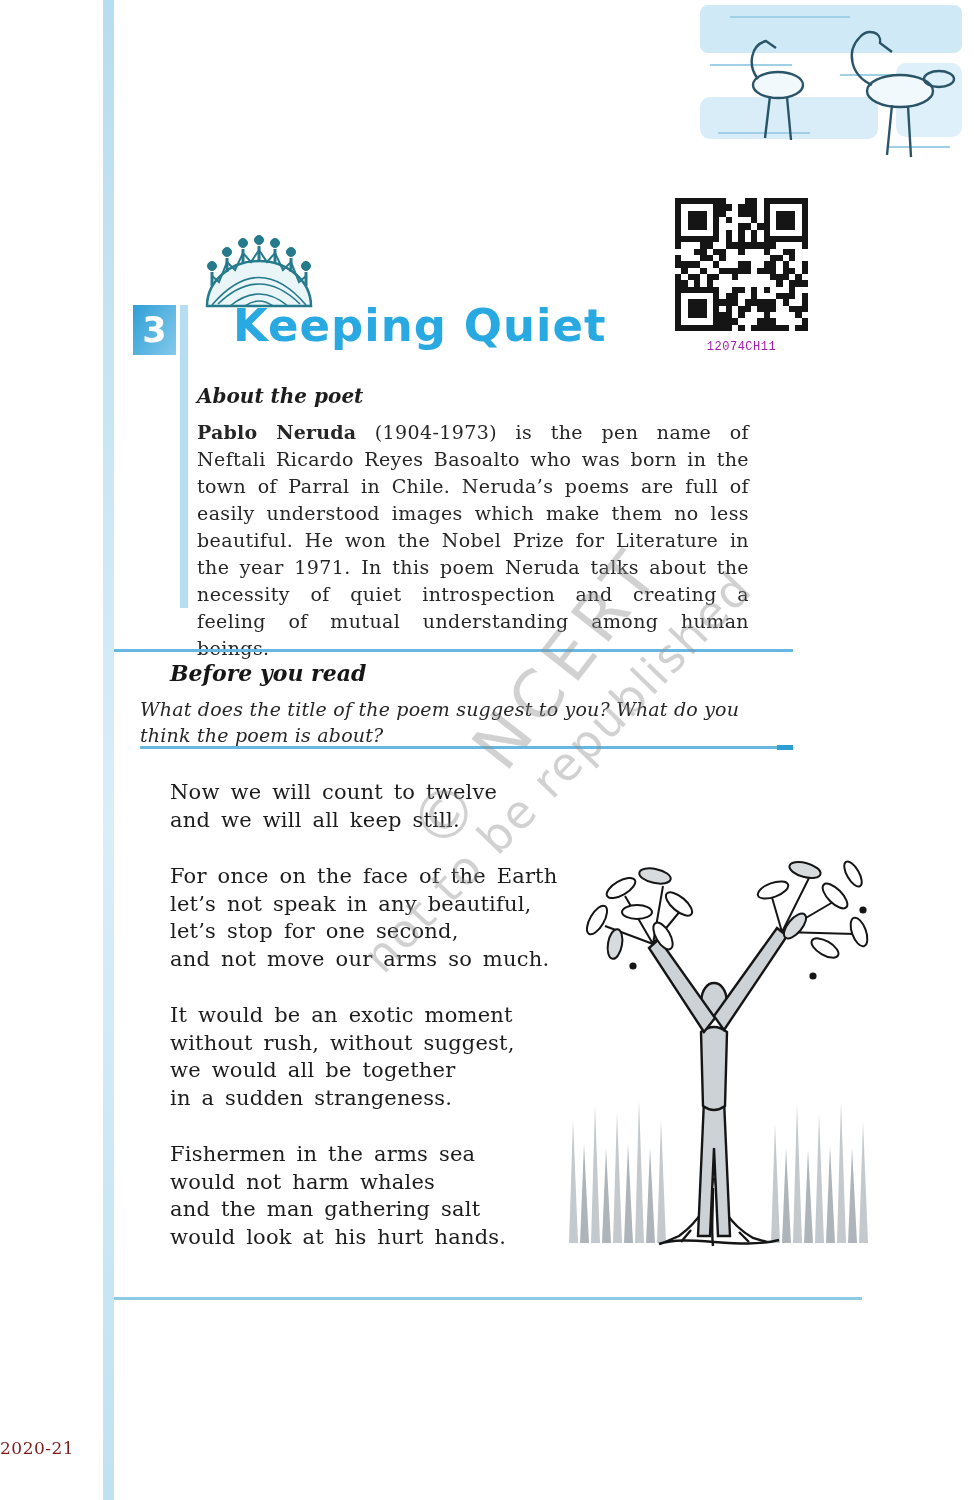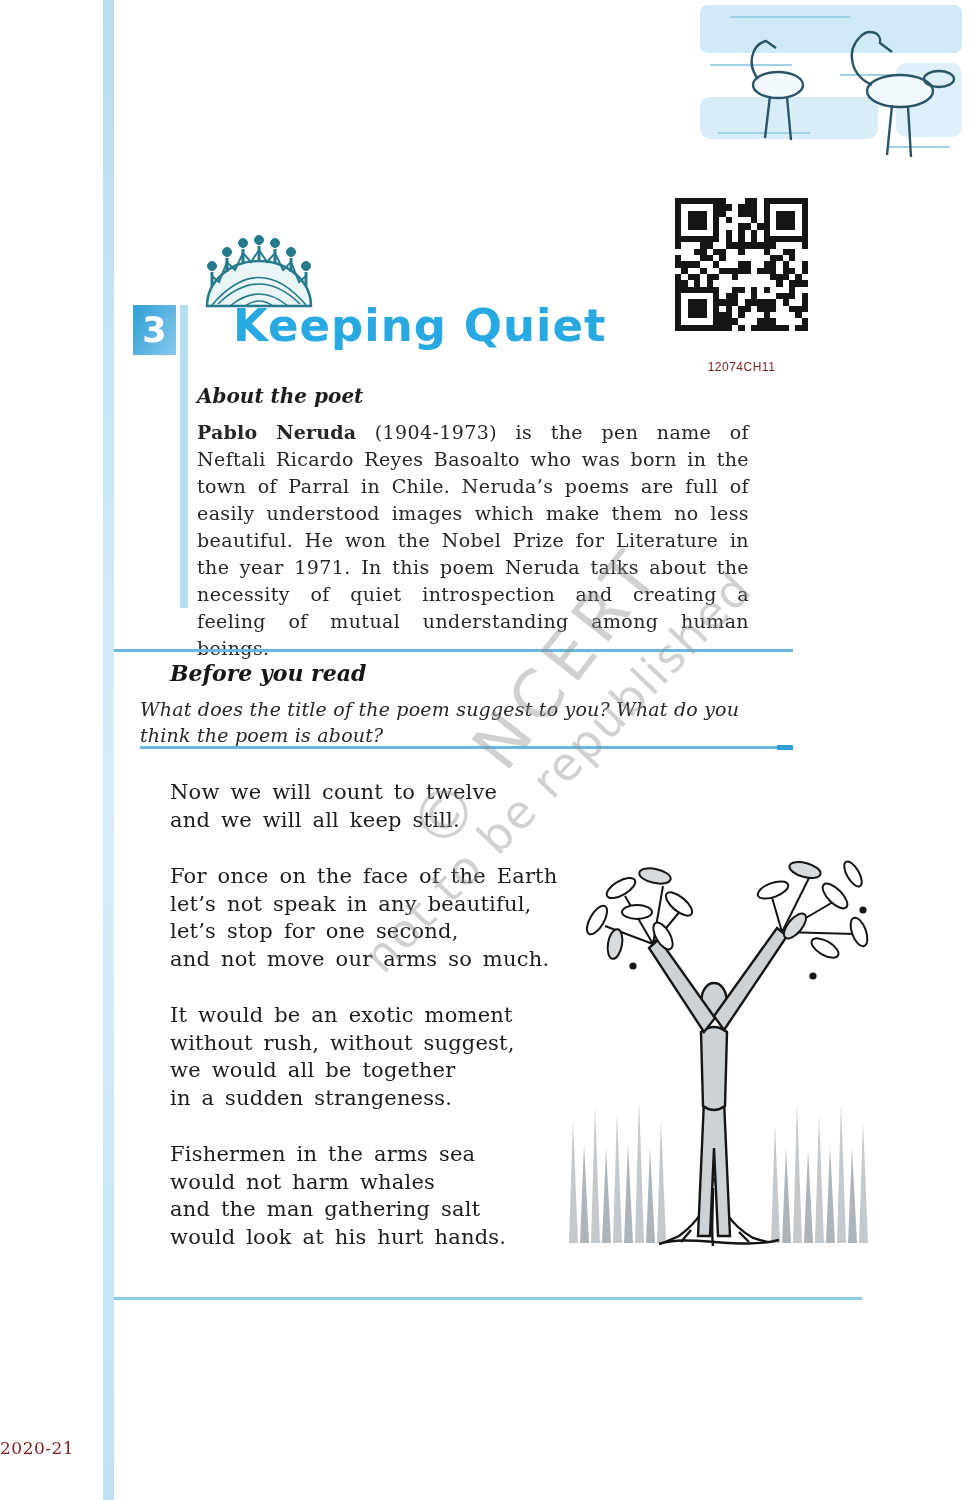--- a/index.html
+++ b/index.html
@@ -19,22 +19,22 @@
 
   
   .people-box { position:absolute; left:190px; top:206px; width:138px; height:108px; }
 
   
   .qr { position:absolute; left:673px; top:196px; width:137px; height:137px;
     background:#fff; padding:2px; }
   .qr-grid { display:grid; width:133px; height:133px;
     grid-template-columns:repeat(21,1fr); grid-template-rows:repeat(21,1fr); }
   .qr-grid .on { background:#151515; }
-  .qr-label { position:absolute; left:673px; top:360px; width:137px; text-align:center;
-    font-family:Liberation Sans, sans-serif; font-size:12px; color:#7f1d1d; letter-spacing:0.5px; }
+  .qr-label { position:absolute; left:673px; top:340px; width:137px; text-align:center;
+    font-family:Liberation Mono, monospace; font-size:12px; color:#a21caf; letter-spacing:0.5px; }
 
   
   .chapter-num { position:absolute; left:133px; top:305px; width:43px; height:50px;
     background:linear-gradient(120deg,#2f9fd6,#84c9ec);
     color:#ffffff; font-family:"DejaVu Sans", sans-serif; font-weight:bold;
     font-size:35px; display:flex; align-items:center; justify-content:center; }
   .accent-bar { position:absolute; left:180px; top:305px; width:8px; height:303px;
     background:var(--bar_blue,#b7ddf0); }
   .chapter-title { position:absolute; left:197px; top:299px;
     font-family:"DejaVu Sans", sans-serif; font-weight:bold; font-size:45px;

